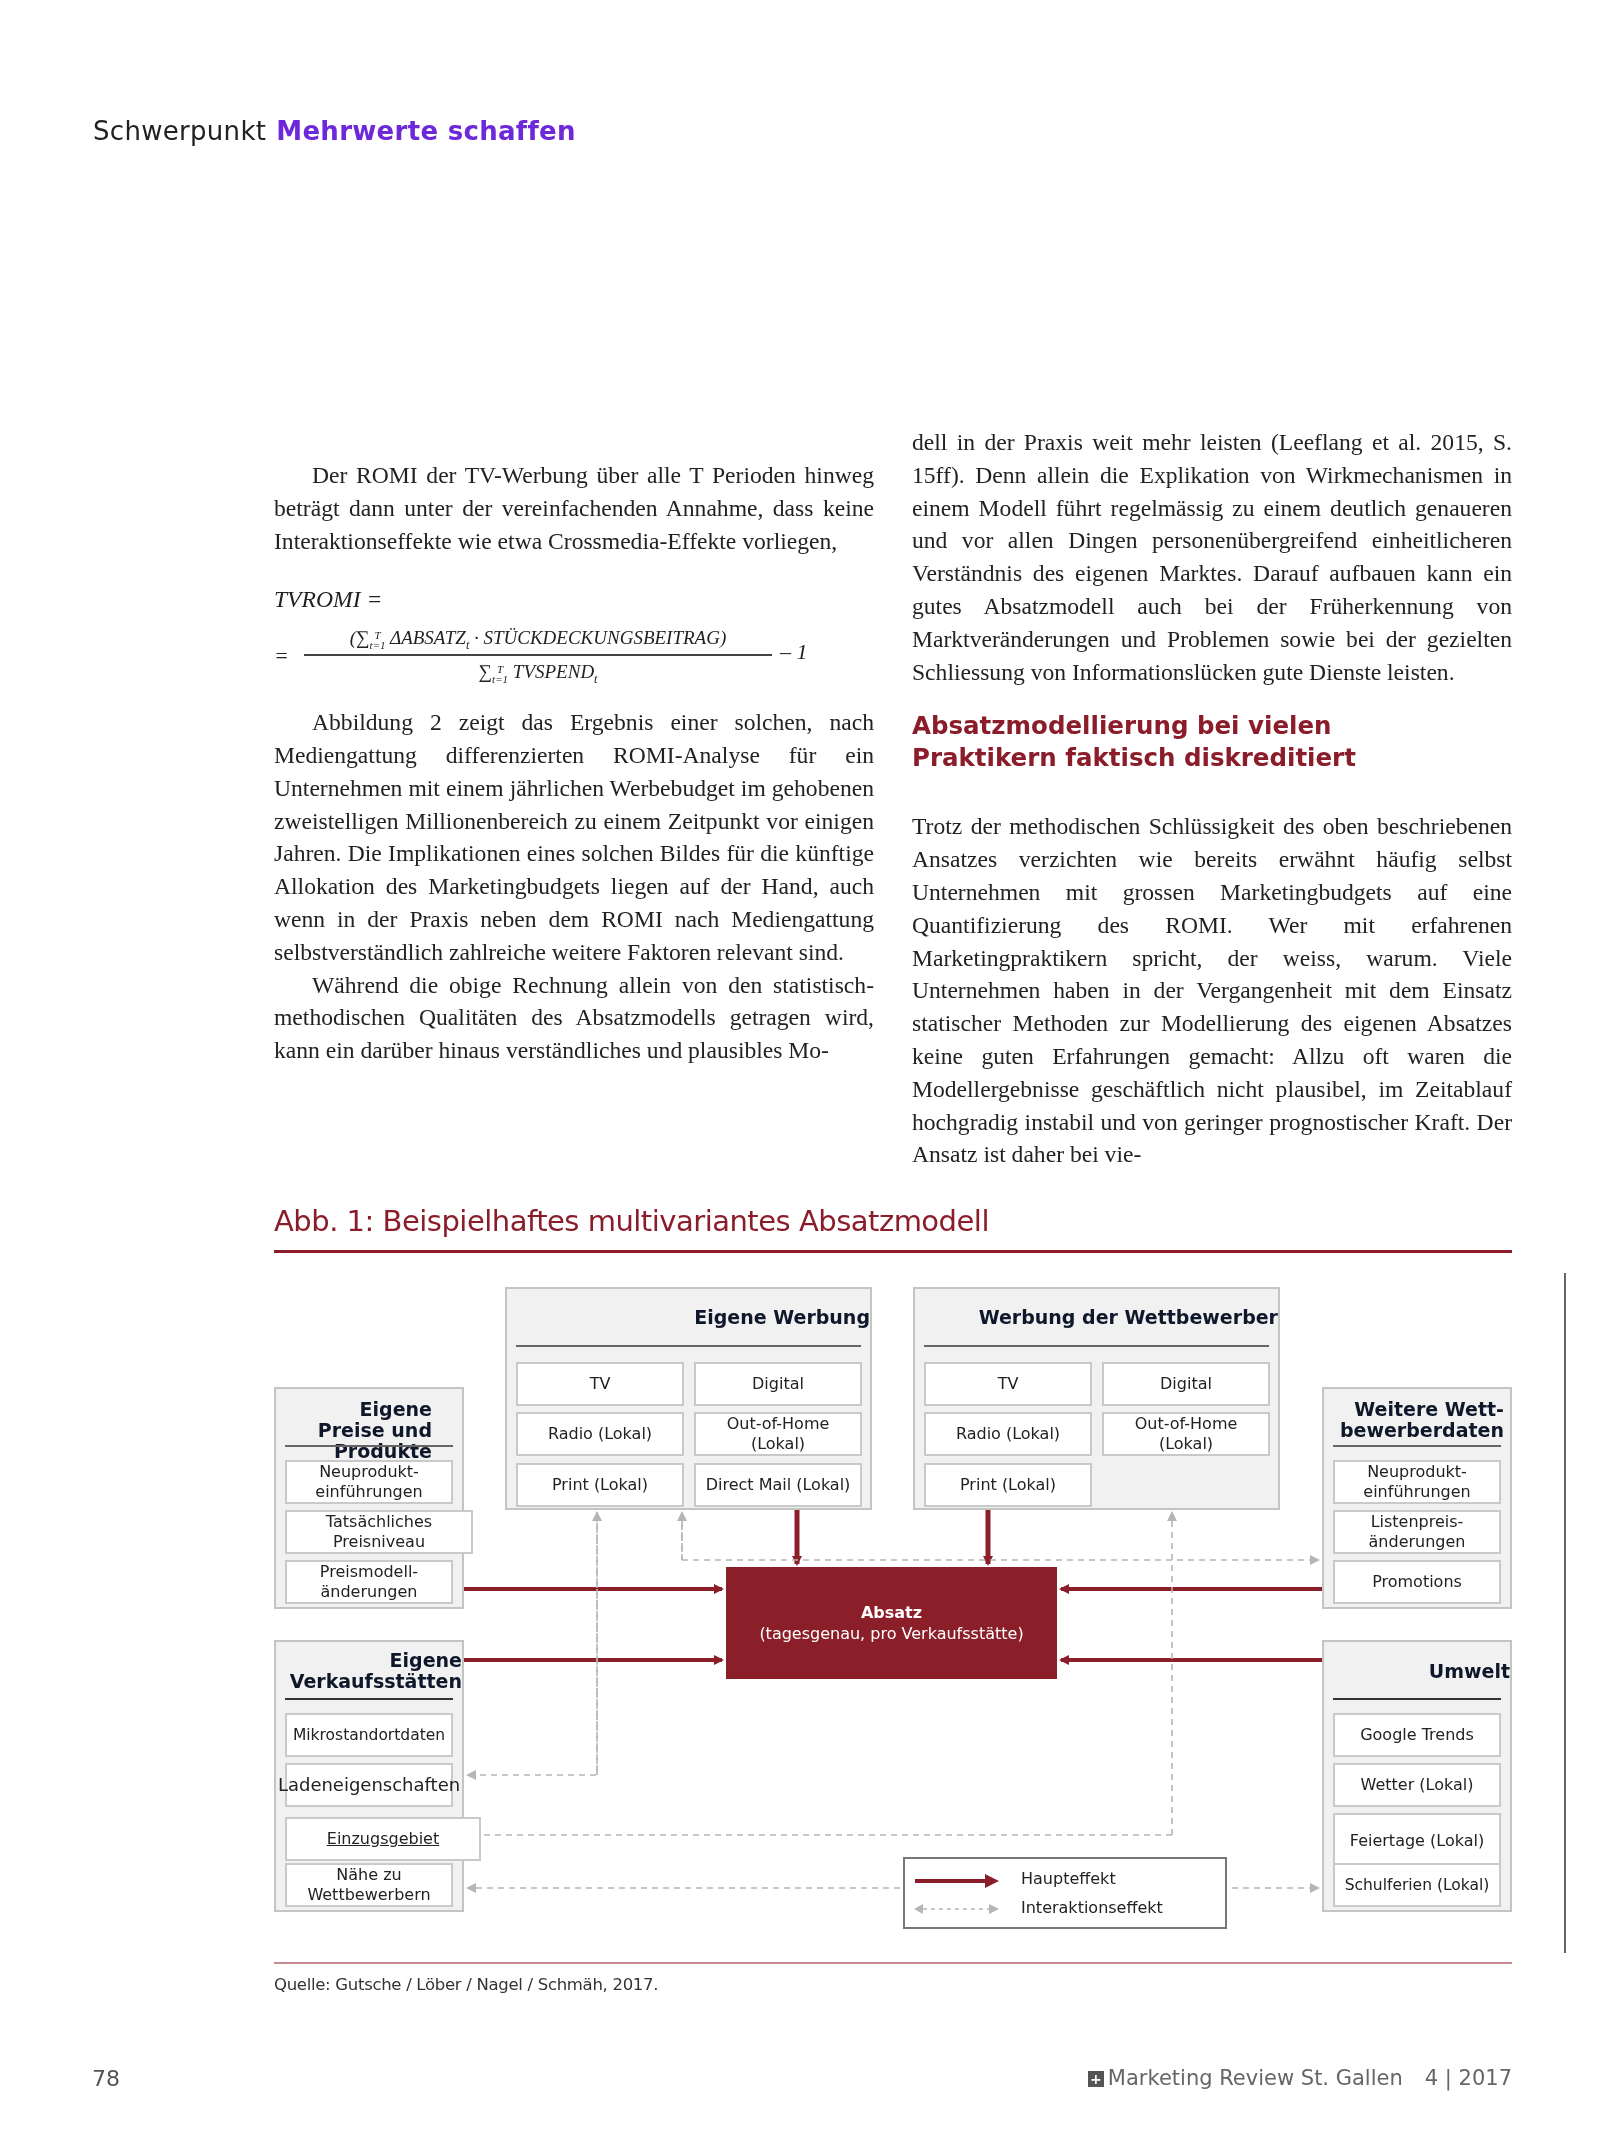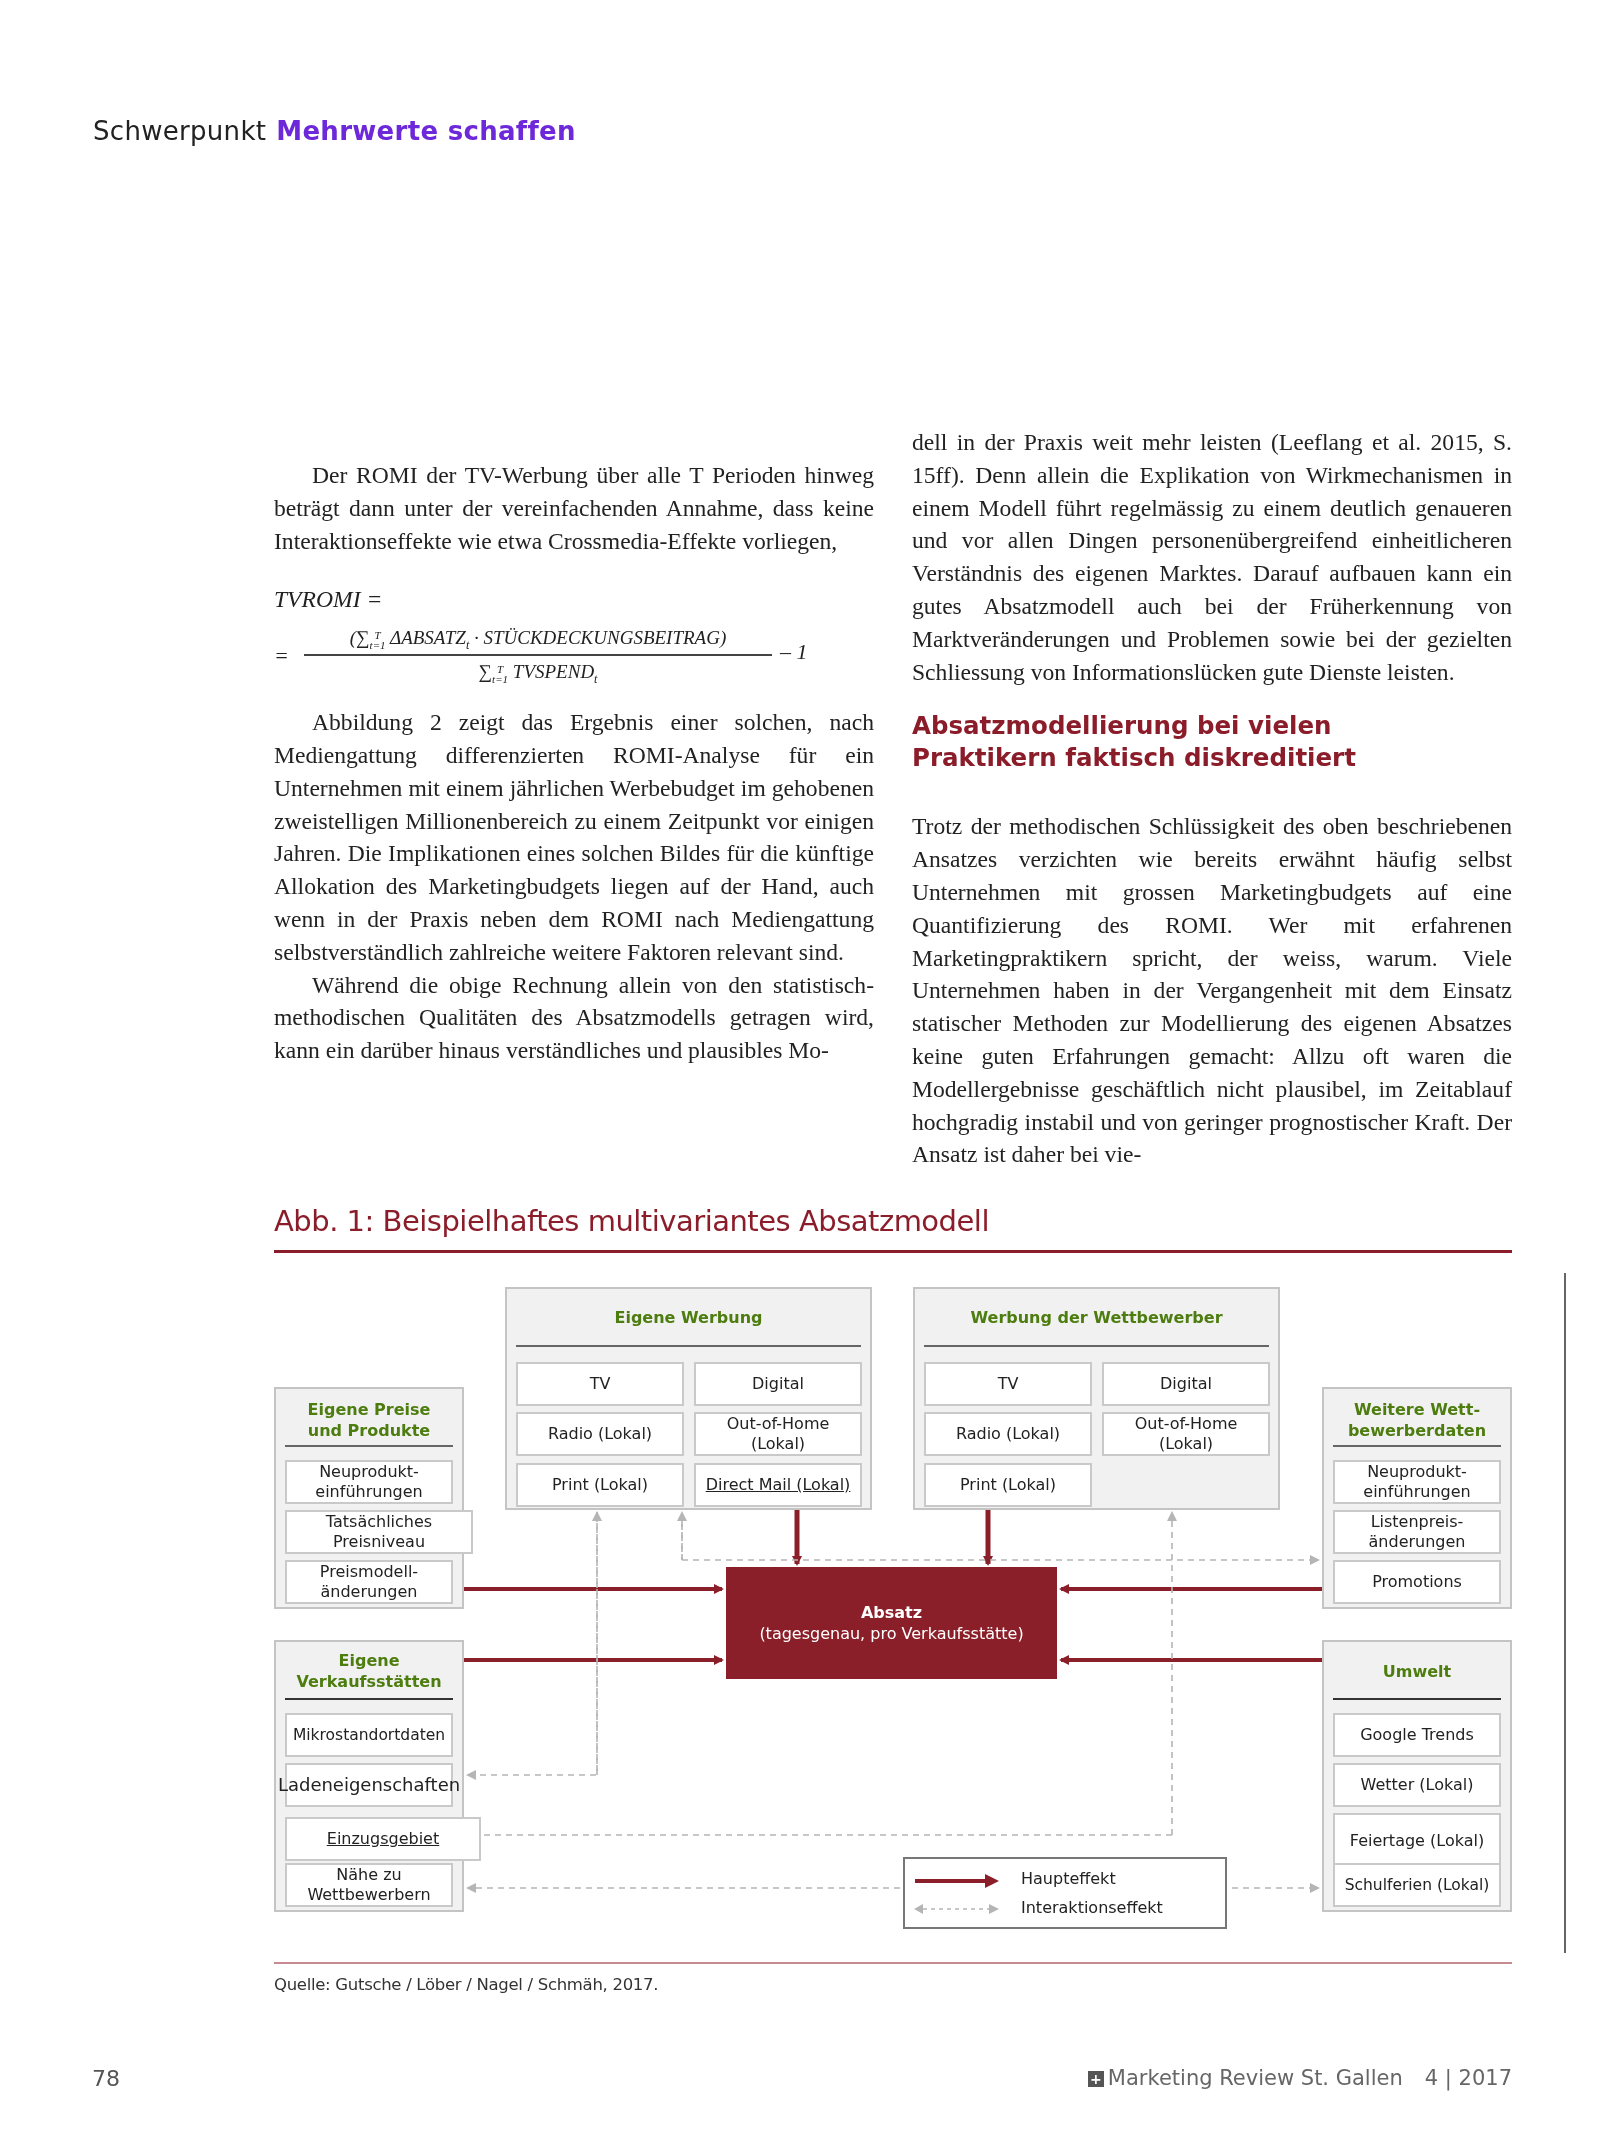--- a/index.html
+++ b/index.html
@@ -19,21 +19,21 @@
   .rule-red { left:274px; width:1238px; height:3px; background:#8b1d2a; }
   .rule-red-thin { left:274px; width:1238px; height:2px; background:#8b1d2a; }
   .src { left:274px; top:1975px; font-family:"DejaVu Sans", sans-serif; font-size:16.5px; color:#333; letter-spacing:-0.3px; }
   .pageno { left:92px; top:2066px; font-family:"DejaVu Sans", sans-serif; font-size:22px; color:#555; }
   .journal { right:88px; top:2066px; font-family:"DejaVu Sans", sans-serif; font-size:21px; color:#666; white-space:nowrap; }
   .journal .cross { display:inline-block; width:16px; height:16px; background:#555; color:#fff; font-size:14px; line-height:16px; text-align:center; font-weight:bold; margin-right:4px; vertical-align:1px; }
   .vline { left:1564px; top:1273px; width:2px; height:680px; background:#666; }
 
   
   .grp { position:absolute; background:#f1f1f1; border:2px solid #c4c4c4; box-sizing:border-box; font-family:"DejaVu Sans", sans-serif; }
-  .grp-title { position:absolute; left:0; right:0; text-align:center; font-weight:bold; font-size:16px; line-height:21px; color:#4d7c0f; }
+  .grp-title { position:absolute; left:0; right:0; text-align:right; font-weight:bold; font-size:19px; line-height:21px; color:#0f172a; }
   .grp-rule { position:absolute; height:2px; background:#666; }
   .cell { position:absolute; background:#fff; border:2px solid #c9c9c9; box-sizing:border-box; display:flex; align-items:center; justify-content:center; text-align:center; font-size:16px; line-height:20px; color:#222; font-family:"DejaVu Sans", sans-serif; }
   .absatz { position:absolute; left:726px; top:1567px; width:331px; height:112px; background:#8b1f29; color:#fff; font-family:"DejaVu Sans", sans-serif; display:flex; flex-direction:column; align-items:center; justify-content:center; text-align:center; }
   .absatz .t1 { font-weight:bold; font-size:16px; line-height:21px; }
   .absatz .t2 { font-size:16px; line-height:21px; }
   .legend { position:absolute; left:903px; top:1857px; width:324px; height:72px; border:2px solid #777; box-sizing:border-box; background:#fff; font-family:"DejaVu Sans", sans-serif; font-size:16px; color:#222; }
   .legend .lbl { position:absolute; left:116px; }
   svg.arrows { position:absolute; left:0; top:0; }
 </style>
 </head>
@@ -101,21 +101,21 @@
 </svg>
 
 <div class="grp" style="left:505px; top:1287px; width:367px; height:223px;">
   <div class="grp-title" style="top:18px;">Eigene Werbung</div>
   <div class="grp-rule" style="left:9px; right:9px; top:56px;"></div>
   <div class="cell" style="left:9px;  top:73px;  width:168px; height:44px;">TV</div>
   <div class="cell" style="left:187px; top:73px;  width:168px; height:44px;">Digital</div>
   <div class="cell" style="left:9px;  top:123px; width:168px; height:44px;">Radio (Lokal)</div>
   <div class="cell" style="left:187px; top:123px; width:168px; height:44px; padding:0 24px;">Out-of-Home (Lokal)</div>
   <div class="cell" style="left:9px;  top:174px; width:168px; height:44px;">Print (Lokal)</div>
-  <div class="cell" style="left:187px; top:174px; width:168px; height:44px;text-decoration:underline;">Direct Mail (Lokal)</div>
+  <div class="cell" style="left:187px; top:174px; width:168px; height:44px;">Direct Mail (Lokal)</div>
 </div>
 
 <div class="grp" style="left:913px; top:1287px; width:367px; height:223px;">
   <div class="grp-title" style="top:18px;">Werbung der Wettbewerber</div>
   <div class="grp-rule" style="left:9px; right:9px; top:56px;"></div>
   <div class="cell" style="left:9px;  top:73px;  width:168px; height:44px;">TV</div>
   <div class="cell" style="left:187px; top:73px;  width:168px; height:44px;">Digital</div>
   <div class="cell" style="left:9px;  top:123px; width:168px; height:44px;">Radio (Lokal)</div>
   <div class="cell" style="left:187px; top:123px; width:168px; height:44px; padding:0 24px;">Out-of-Home (Lokal)</div>
   <div class="cell" style="left:9px;  top:174px; width:168px; height:44px;">Print (Lokal)</div>

